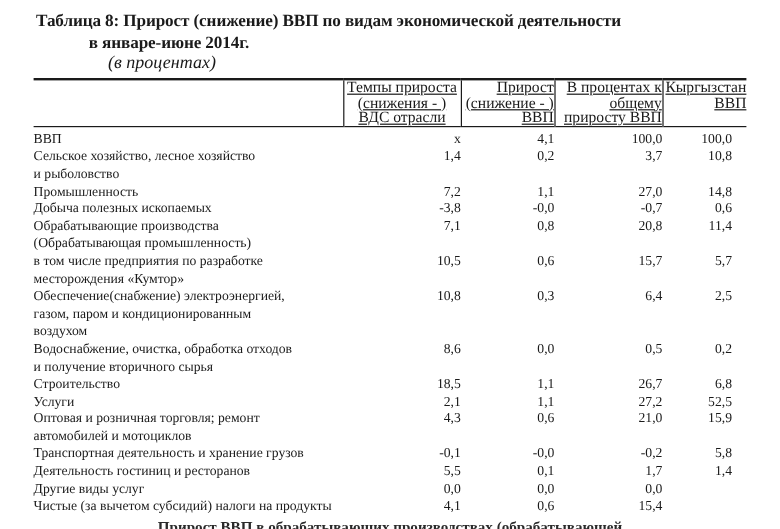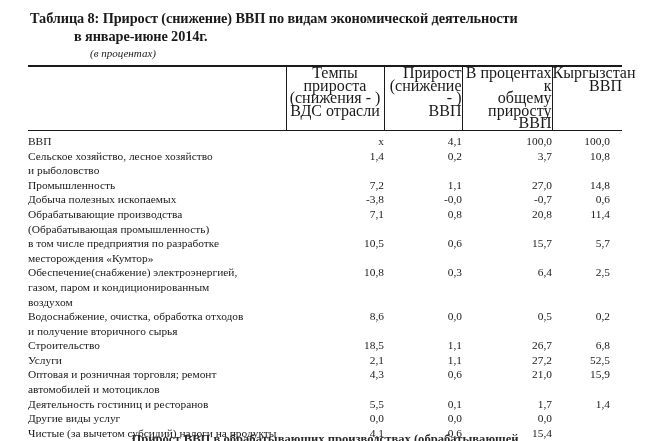--- a/index.html
+++ b/index.html
@@ -33,21 +33,21 @@
     font-weight: bold;
     font-size: 14.3px;
     line-height: 18px;
     letter-spacing: -0.1px;
   }
   .title-line-2 {
     padding-left: 44px;
   }
   .subtitle {
     font-style: italic;
-    font-size: 11px;
+    font-size: 15px;
     line-height: 14px;
     padding-left: 60px;
     padding-top: 1px;
   }
 
   
   .table-wrap {
     margin: 5px 28px 0 28px;
     width: 594px;
   }
@@ -68,25 +68,26 @@
     border-top: 2.4px solid #1a1a1a;
   }
   .rule-mid td {
     border-top: 1.6px solid #1a1a1a;
   }
   .spacer-row td { height: 3px; }
 
   
   .hdr td {
     font-weight: bold;
-    font-size: 16px;
+    font-size: 13px;
     line-height: 12.6px;
     text-align: right;
     padding: 3px 5px 3px 4px;
     white-space: pre-line;
+    text-decoration: underline;
   }
   .hdr td.h-label { border: 0; }
   .hdr td.h-col {
     border-left: 1.4px solid #1a1a1a;
   }
   .hdr td.h-c1 { text-align: center; }
 
   
   tr.drow td {
     line-height: 14.6px;
@@ -356,20 +357,27 @@
           </tr>
           <tr class="drow">
             <td class="lbl ind2">Оптовая и розничная торговля; ремонт
  автомобилей и мотоциклов</td>
             <td class="num">4,3</td>
             <td class="num">0,6</td>
             <td class="num">21,0</td>
             <td class="num last">15,9</td>
           </tr>
           <tr class="drow">
+            <td class="lbl ind2">Транспортная деятельность и хранение грузов</td>
+            <td class="num">-0,1</td>
+            <td class="num">-0,0</td>
+            <td class="num">-0,2</td>
+            <td class="num last">5,8</td>
+          </tr>
+          <tr class="drow">
             <td class="lbl ind2">Деятельность гостиниц и ресторанов</td>
             <td class="num">5,5</td>
             <td class="num">0,1</td>
             <td class="num">1,7</td>
             <td class="num last">1,4</td>
           </tr>
           <tr class="drow">
             <td class="lbl ind2">Другие виды услуг</td>
             <td class="num">0,0</td>
             <td class="num">0,0</td>

